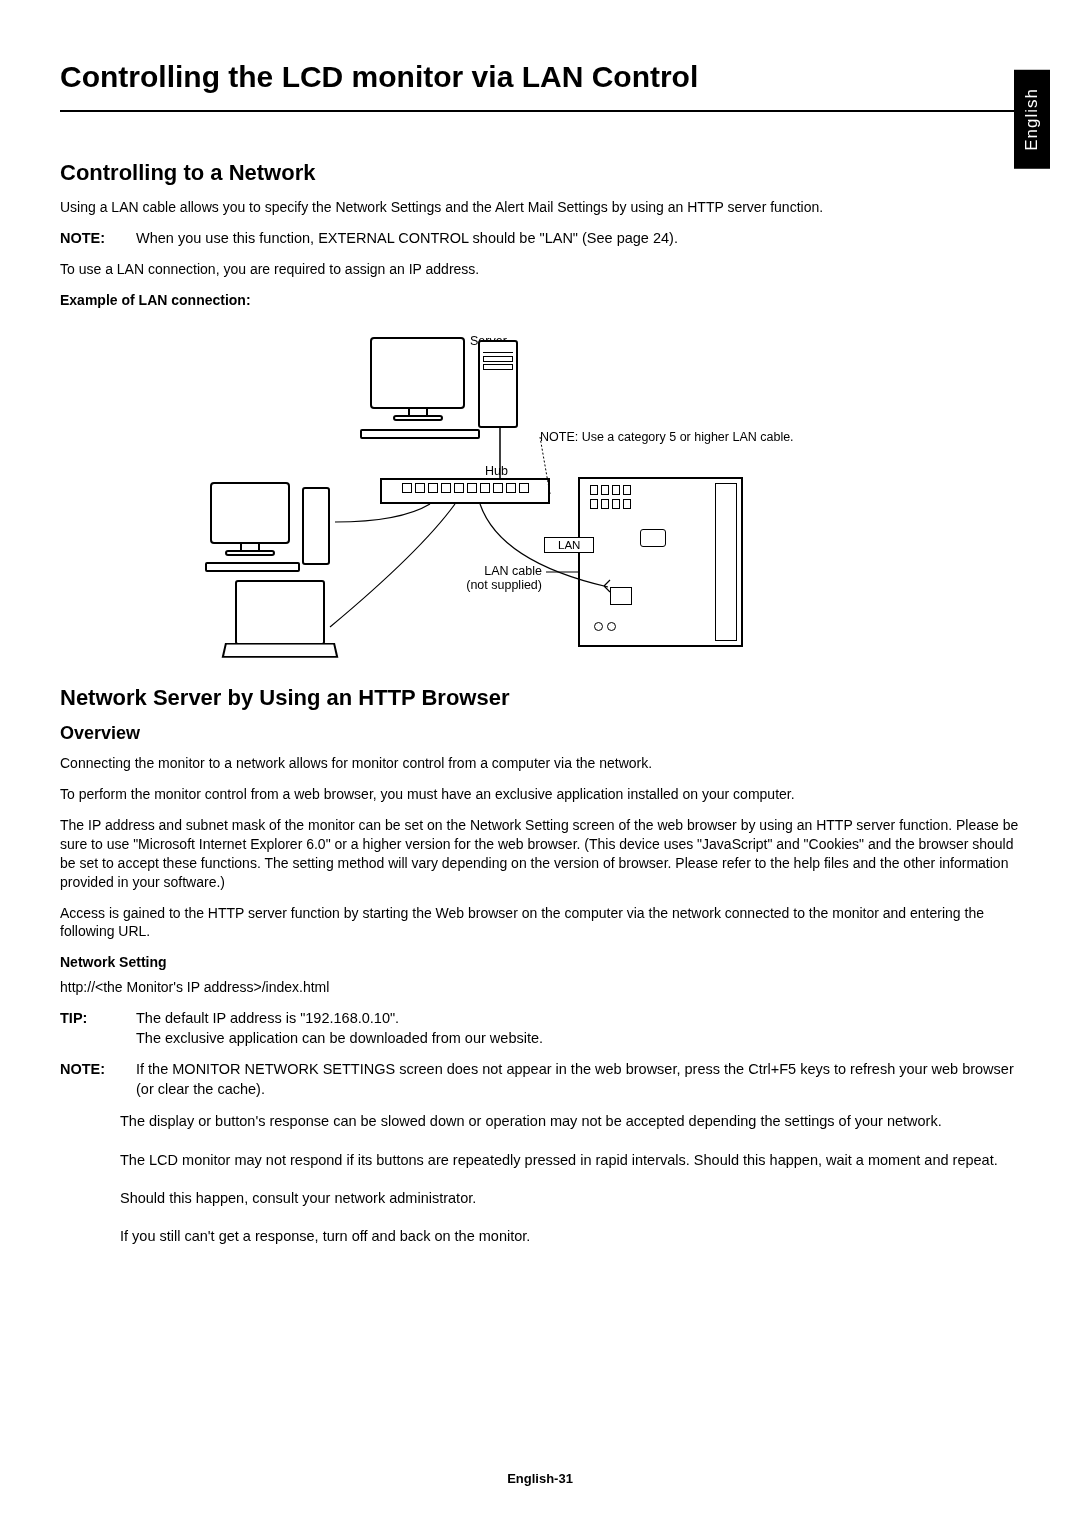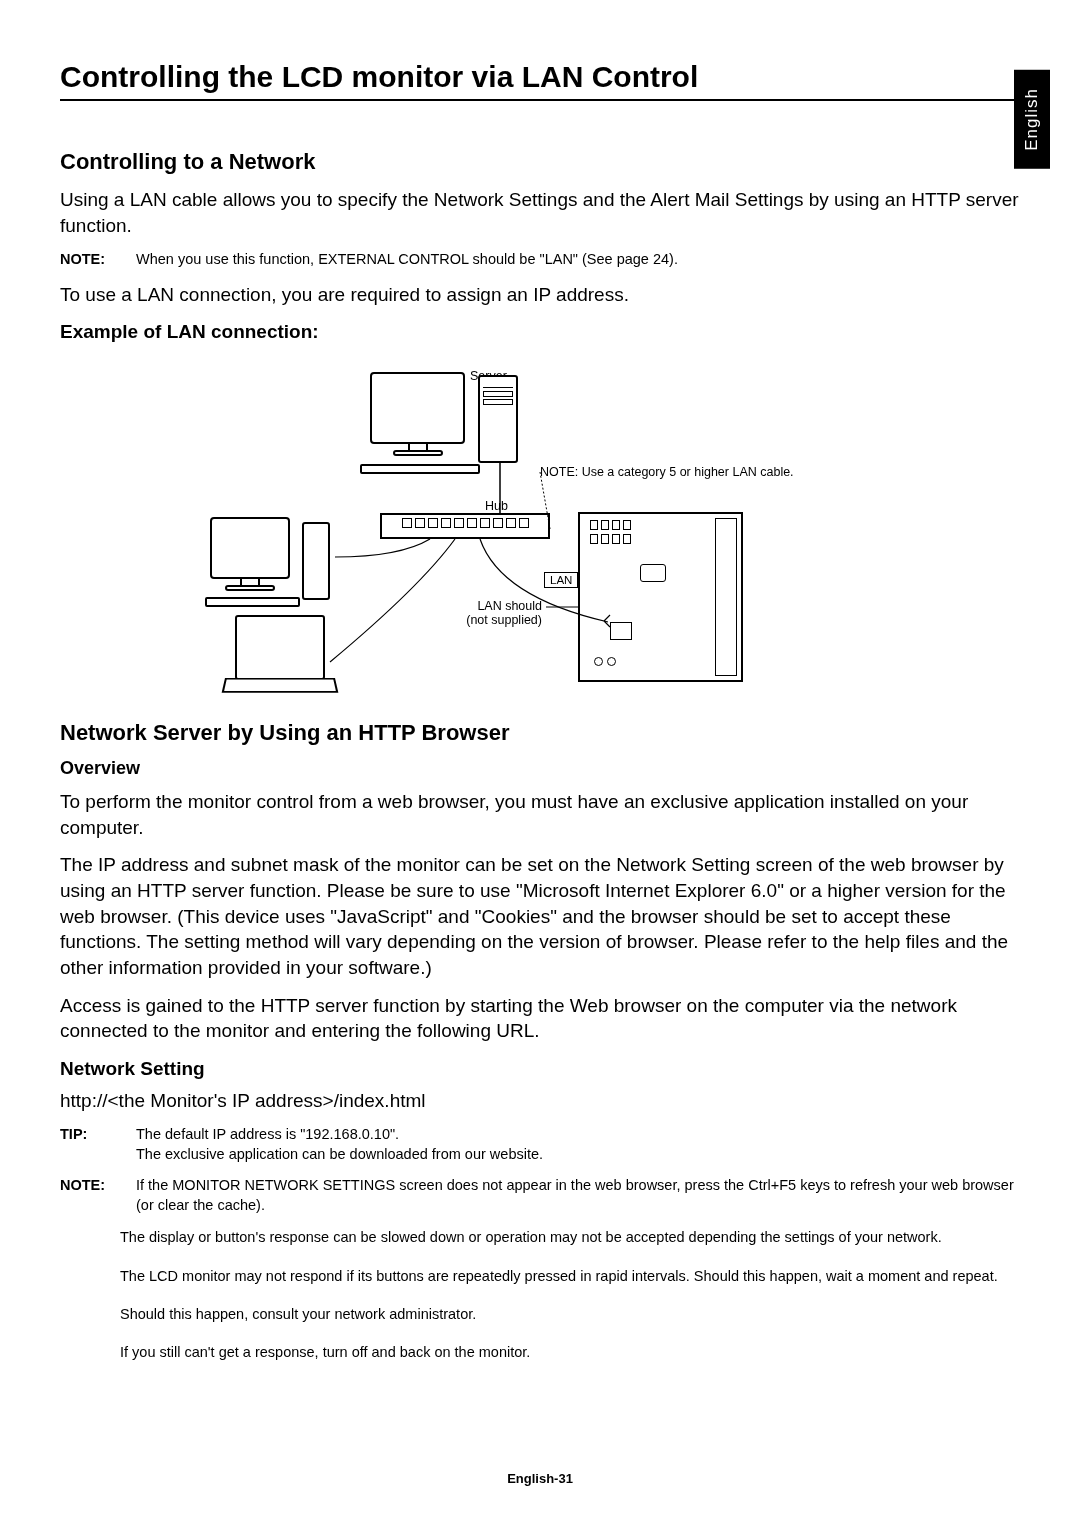--- a/index.html
+++ b/index.html
@@ -23,35 +23,35 @@
     writing-mode: vertical-rl;
     transform: rotate(180deg);
     padding: 18px 8px;
     font-size: 17px;
     letter-spacing: 1px;
   }
   h1.title {
     font-size: 30px;
     font-weight: bold;
     border-bottom: 2px solid #000;
-    padding-bottom: 5px;
+    padding-bottom: 16px;
     margin-bottom: 48px;
   }
   h2.section {
     font-size: 22px;
     font-weight: bold;
     margin-bottom: 12px;
   }
   h3.subsection {
     font-size: 18px;
     font-weight: bold;
     margin-bottom: 10px;
   }
   p.body {
-    font-size: 19px;
+    font-size: 14px;
     line-height: 1.35;
     margin-bottom: 12px;
   }
   .bold-label { font-weight: bold; }
   .note-row {
     display: flex;
     gap: 24px;
     font-size: 14.5px;
     line-height: 1.35;
     margin-bottom: 12px;
@@ -98,21 +98,21 @@
     position:absolute;
   }
   .laptop .lid { border:2px solid #000; width:90px; height:65px; background:#fff; border-radius:3px; }
   .laptop .deck { border:2px solid #000; width:110px; height:18px; background:#fff; margin-top:-2px; margin-left:-10px; transform: perspective(200px) rotateX(40deg); transform-origin: top; }
   .lcd-back {
     position:absolute; border:2px solid #000; background:#fff;
   }
   .panel-port { border:1.5px solid #000; }
   .small-dot { border:1.5px solid #000; border-radius:50%; width:9px; height:9px; display:inline-block; }
   .lan-box {
-    position:absolute; border:1.5px solid #000; padding:1px 5px; font-size:11.5px; background:#fff;
+    position:absolute; border:1.5px solid #000; padding:1px 13px; font-size:11.5px; background:#fff;
   }
   .wire {
     position:absolute; stroke:#000; fill:none;
   }
   .page-number {
     position: absolute;
     bottom: 42px;
     left: 0;
     width: 100%;
     text-align: center;
@@ -207,37 +207,38 @@
         <div class="panel-port" style="width:8px;height:10px;"></div>
           <div class="panel-port" style="width:8px;height:10px;"></div>
       </div>
       <div class="panel-port" style="position:absolute; left:60px; top:50px; width:26px; height:18px; border-radius:3px;"></div>
       <div class="panel-port" style="position:absolute; left:30px; top:108px; width:22px; height:18px;"></div>
       <div style="position:absolute; left:14px; bottom:10px;"><span class="small-dot"></span> <span class="small-dot"></span></div>
     </div>
 
     <div class="lan-box" style="left:484px; top:215px;">LAN</div>
 
-    <span class="diag-label" style="left:392px; top:242px; text-align:right; width:90px;">LAN should</span>
+    <span class="diag-label" style="left:392px; top:242px; text-align:right; width:90px;">LAN cable</span>
     <span class="diag-label" style="left:392px; top:256px; text-align:right; width:90px;">(not supplied)</span>
 
     <svg class="wire" style="left:0;top:0;width:100%;height:100%;">
       <path d="M440 106 L440 156" stroke-width="1.5"></path>
       <path d="M370 182 Q340 200 275 200" stroke-width="1.2"></path>
       <path d="M395 182 Q360 230 270 305" stroke-width="1.2"></path>
       <path d="M420 182 Q440 240 548 265" stroke-width="1.2"></path>
       <path d="M486 250 L520 250" stroke-width="1.2"></path>
       <path d="M490 172 L480 115" stroke-width="1" stroke-dasharray="2 2"></path>
       <path d="M544 264 l6 -6 M544 264 l6 6" stroke-width="1.2"></path>
     </svg>
   </div>
 
   <h2 class="section">Network Server by Using an HTTP Browser</h2>
   <h3 class="subsection">Overview</h3>
 
+  <p class="body">Connecting the monitor to a network allows for monitor control from a computer via the network.</p>
   <p class="body">To perform the monitor control from a web browser, you must have an exclusive application installed on your computer.</p>
   <p class="body">The IP address and subnet mask of the monitor can be set on the Network Setting screen of the web browser by using an HTTP server function. Please be sure to use "Microsoft Internet Explorer 6.0" or a higher version for the web browser. (This device uses "JavaScript" and "Cookies" and the browser should be set to accept these functions. The setting method will vary depending on the version of browser. Please refer to the help files and the other information provided in your software.)</p>
   <p class="body">Access is gained to the HTTP server function by starting the Web browser on the computer via the network connected to the monitor and entering the following URL.</p>
 
   <p class="body bold-label" style="margin-bottom:6px;">Network Setting</p>
   <p class="body">http://&lt;the Monitor's IP address&gt;/index.html</p>
 
   <div class="note-row">
     <span class="label">TIP:</span>
     <span class="txt" style="white-space:pre-line;">The default IP address is "192.168.0.10".

